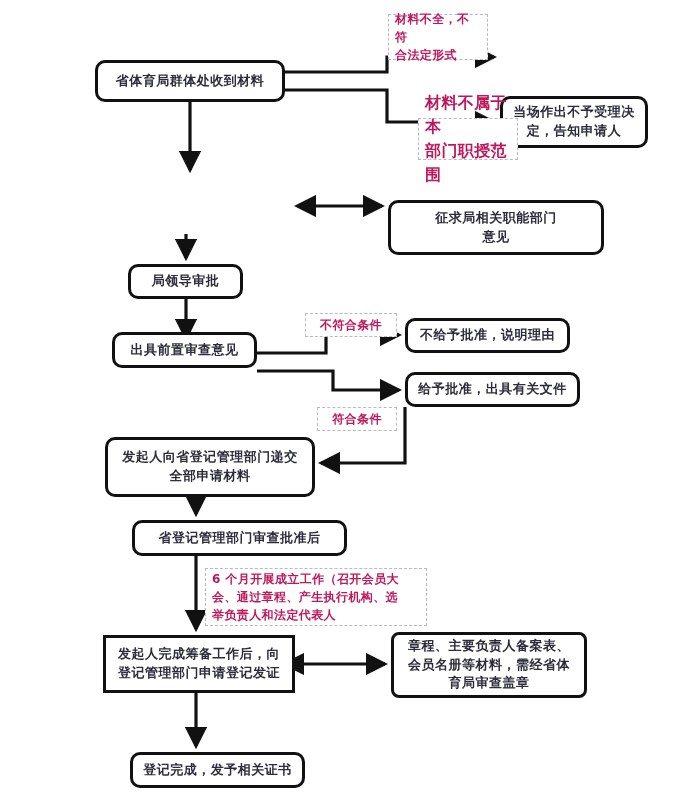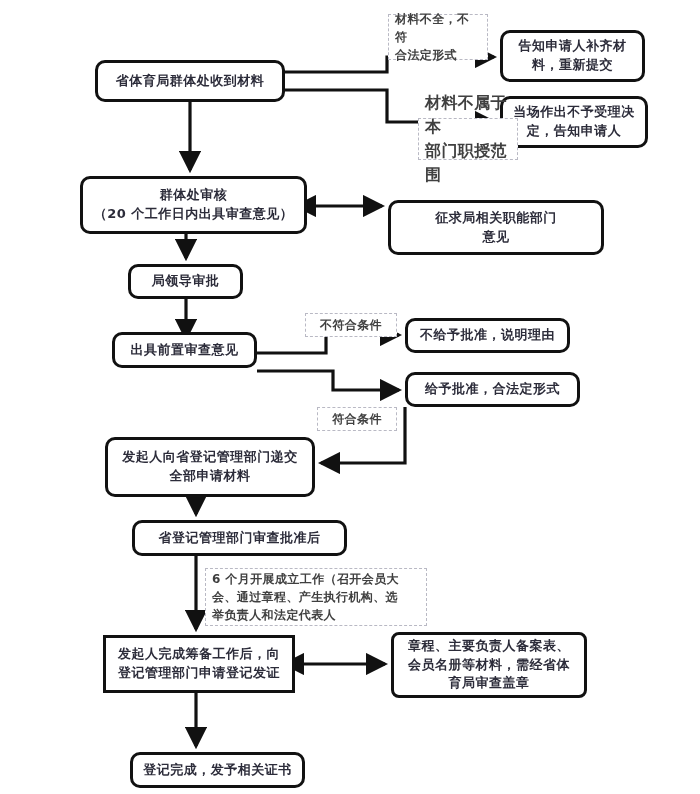--- a/index.html
+++ b/index.html
@@ -25,21 +25,21 @@
   }
   .node.round{border-radius:10px;}
   .node.square{border-radius:0;}
   .node .txt{display:block;padding:0 6px;}
   .label{
     position:absolute;
     box-sizing:border-box;
     display:flex;align-items:center;
     text-align:left;
     background:#ffffff;
-    color:#404040;
+    color:#be185d;
     border:1px dashed #b9b9c4;
     line-height:1.5;
     letter-spacing:.4px;
     font-weight:600;
     padding:8px 6px;
   }
   .label.center{justify-content:center;text-align:center;margin-top:16px;}
 </style>
 </head>
 <body>
@@ -81,43 +81,37 @@
 
       <path d="M301,664 L385,664" marker-end="url(#ah)" marker-start="url(#ah-start)"></path>
 
       <path d="M196,693 L196,746" marker-end="url(#ah)"></path>
     </g>
   </svg>
 
   <div class="node round" id="n-receive" style="left: 95px; top: 60px; width: 190px; height: 42px; font-size: 13px;">
     <span class="txt">省体育局群体处收到材料</span>
   </div>
-  <div class="node round" id="n-notify-supp" style="left: 500px; top: 30px; width: 145px; height: 52px; font-size: 13px;">
-    <span class="txt">告知申请人补齐材料，重新提交</span>
-  </div>
   <div class="node round" id="n-reject-onsite" style="left: 500px; top: 96px; width: 148px; height: 52px; font-size: 13px;">
     <span class="txt">当场作出不予受理决定，告知申请人</span>
-  </div>
-  <div class="node round" id="n-review" style="left: 80px; top: 176px; width: 227px; height: 58px; font-size: 13px;">
-    <span class="txt">群体处审核<br>（20 个工作日内出具审查意见）</span>
   </div>
   <div class="node round" id="n-consult" style="left: 388px; top: 178px; width: 216px; height: 55px; font-size: 13px; margin-top: 22px;">
     <span class="txt">征求局相关职能部门<br>意见</span>
   </div>
   <div class="node round" id="n-leader" style="left: 128px; top: 264px; width: 115px; height: 35px; font-size: 13px;">
     <span class="txt">局领导审批</span>
   </div>
   <div class="node round" id="n-preopinion" style="left: 112px; top: 332px; width: 145px; height: 36px; font-size: 13px;">
     <span class="txt">出具前置审查意见</span>
   </div>
   <div class="node round" id="n-no-approve" style="left: 405px; top: 318px; width: 165px; height: 35px; font-size: 13px;">
     <span class="txt">不给予批准，说明理由</span>
   </div>
   <div class="node round" id="n-approve" style="left: 405px; top: 372px; width: 175px; height: 35px; font-size: 13px;">
-    <span class="txt">给予批准，合法定形式</span>
+    <span class="txt">给予批准，出具有关文件</span>
   </div>
   <div class="node round" id="n-submit-all" style="left: 105px; top: 437px; width: 210px; height: 60px; font-size: 13px;">
     <span class="txt">发起人向省登记管理部门递交<br>全部申请材料</span>
   </div>
   <div class="node round" id="n-dept-approve" style="left: 100px; top: 520px; width: 215px; height: 36px; font-size: 13px; margin-left: 32px;">
     <span class="txt">省登记管理部门审查批准后</span>
   </div>
   <div class="node square" id="n-apply-cert" style="left: 103px; top: 635px; width: 192px; height: 58px; font-size: 13px;">
     <span class="txt">发起人完成筹备工作后，向<br>登记管理部门申请登记发证</span>
   </div>

